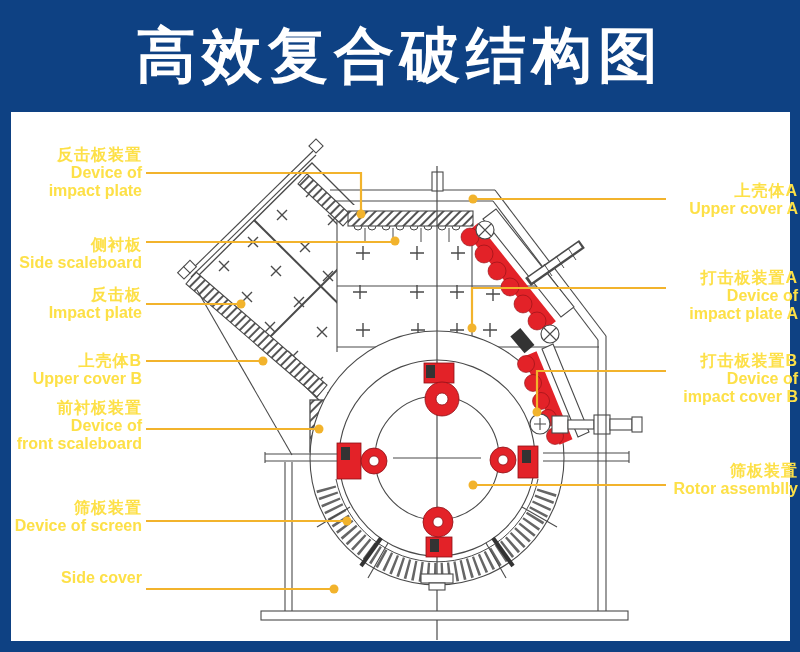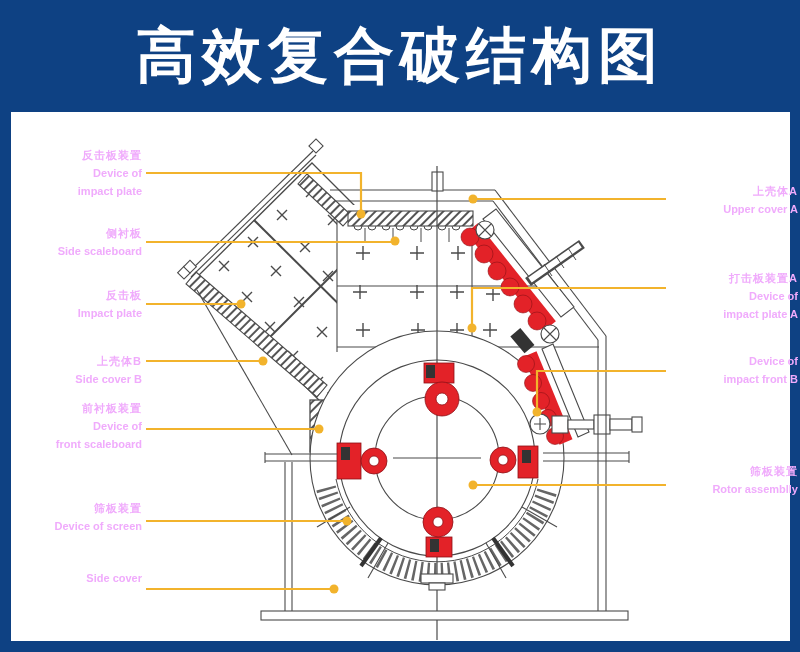--- a/index.html
+++ b/index.html
@@ -4,21 +4,21 @@
 <style>
   html,body{margin:0;padding:0;}
   .page{position:relative;width:800px;height:652px;background:#0e4183;overflow:hidden;
         font-family:"Liberation Sans",sans-serif;}
   .banner{position:absolute;left:0;top:0;width:800px;height:112px;display:flex;
           align-items:center;justify-content:center;}
   .banner h1{margin:0;color:#ffffff;font-size:60px;font-weight:800;letter-spacing:6px;
              font-family:"Liberation Sans",sans-serif;}
   .content{position:absolute;left:11px;top:112px;right:10px;bottom:11px;background:#ffffff;}
   .diagram-svg{position:absolute;left:0;top:0;width:800px;height:652px;}
-  .label{position:absolute;color:#f0abfc;font-size:11px;line-height:18px;font-weight:600;}
+  .label{position:absolute;color:#fde047;font-size:16px;line-height:18px;font-weight:600;}
   .label.left{left:8px;width:134px;text-align:right;}
   .label.right{left:673px;width:125px;text-align:right;}
   .label .cn{letter-spacing:1px;}
 </style>
 </head>
 <body>
 
 <div class="page">
 
   <div class="banner">
@@ -280,31 +280,31 @@
           <circle cx="473" cy="485" r="4.5" stroke="none"></circle>
       </g>
     </g>
   </svg>
 
   <div class="label left" style="top:146px">
     <div class="cn">反击板装置</div>
     <div class="en">Device of</div>
     <div class="en">impact plate</div>
   </div>
-  <div class="label left" style="top:224px">
+  <div class="label left" style="top:236px">
     <div class="cn">侧衬板</div>
     <div class="en">Side scaleboard</div>
   </div>
   <div class="label left" style="top:286px">
     <div class="cn">反击板</div>
     <div class="en">Impact plate</div>
   </div>
   <div class="label left" style="top:352px">
     <div class="cn">上壳体B</div>
-    <div class="en">Side cover B</div>
+    <div class="en">Upper cover B</div>
   </div>
   <div class="label left" style="top:399px">
     <div class="cn">前衬板装置</div>
     <div class="en">Device of</div>
     <div class="en">front scaleboard</div>
   </div>
   <div class="label left" style="top:499px">
     <div class="cn">筛板装置</div>
     <div class="en">Device of screen</div>
   </div>
@@ -315,21 +315,22 @@
   <div class="label right" style="top:182px">
     <div class="cn">上壳体A</div>
     <div class="en">Upper cover A</div>
   </div>
   <div class="label right" style="top:269px">
     <div class="cn">打击板装置A</div>
     <div class="en">Device of</div>
     <div class="en">impact plate A</div>
   </div>
   <div class="label right" style="top:352px">
+    <div class="cn">打击板装置B</div>
     <div class="en">Device of</div>
-    <div class="en">impact front B</div>
+    <div class="en">impact cover B</div>
   </div>
   <div class="label right" style="top:462px">
     <div class="cn">筛板装置</div>
     <div class="en">Rotor assemblly</div>
   </div>
 
 </div>
 
 </body></html>

